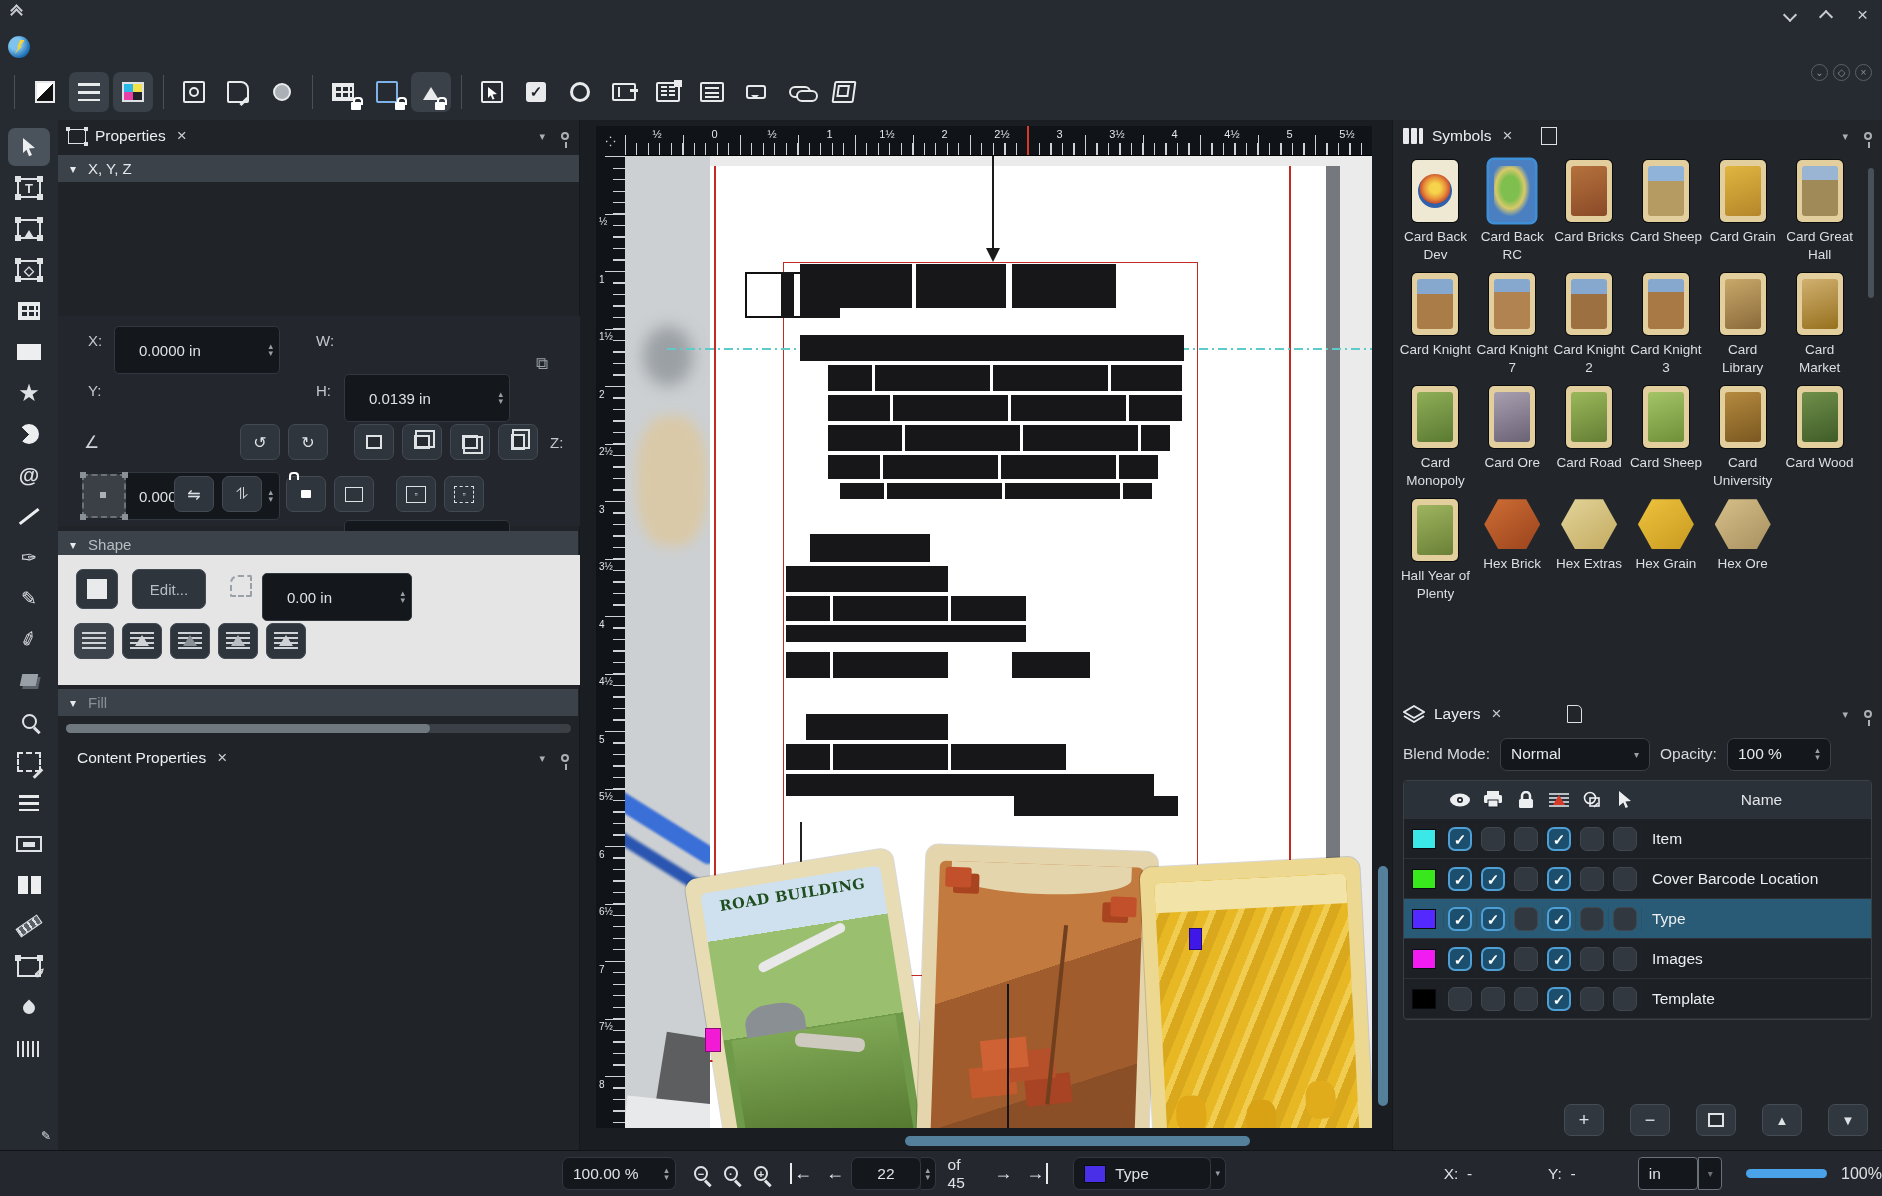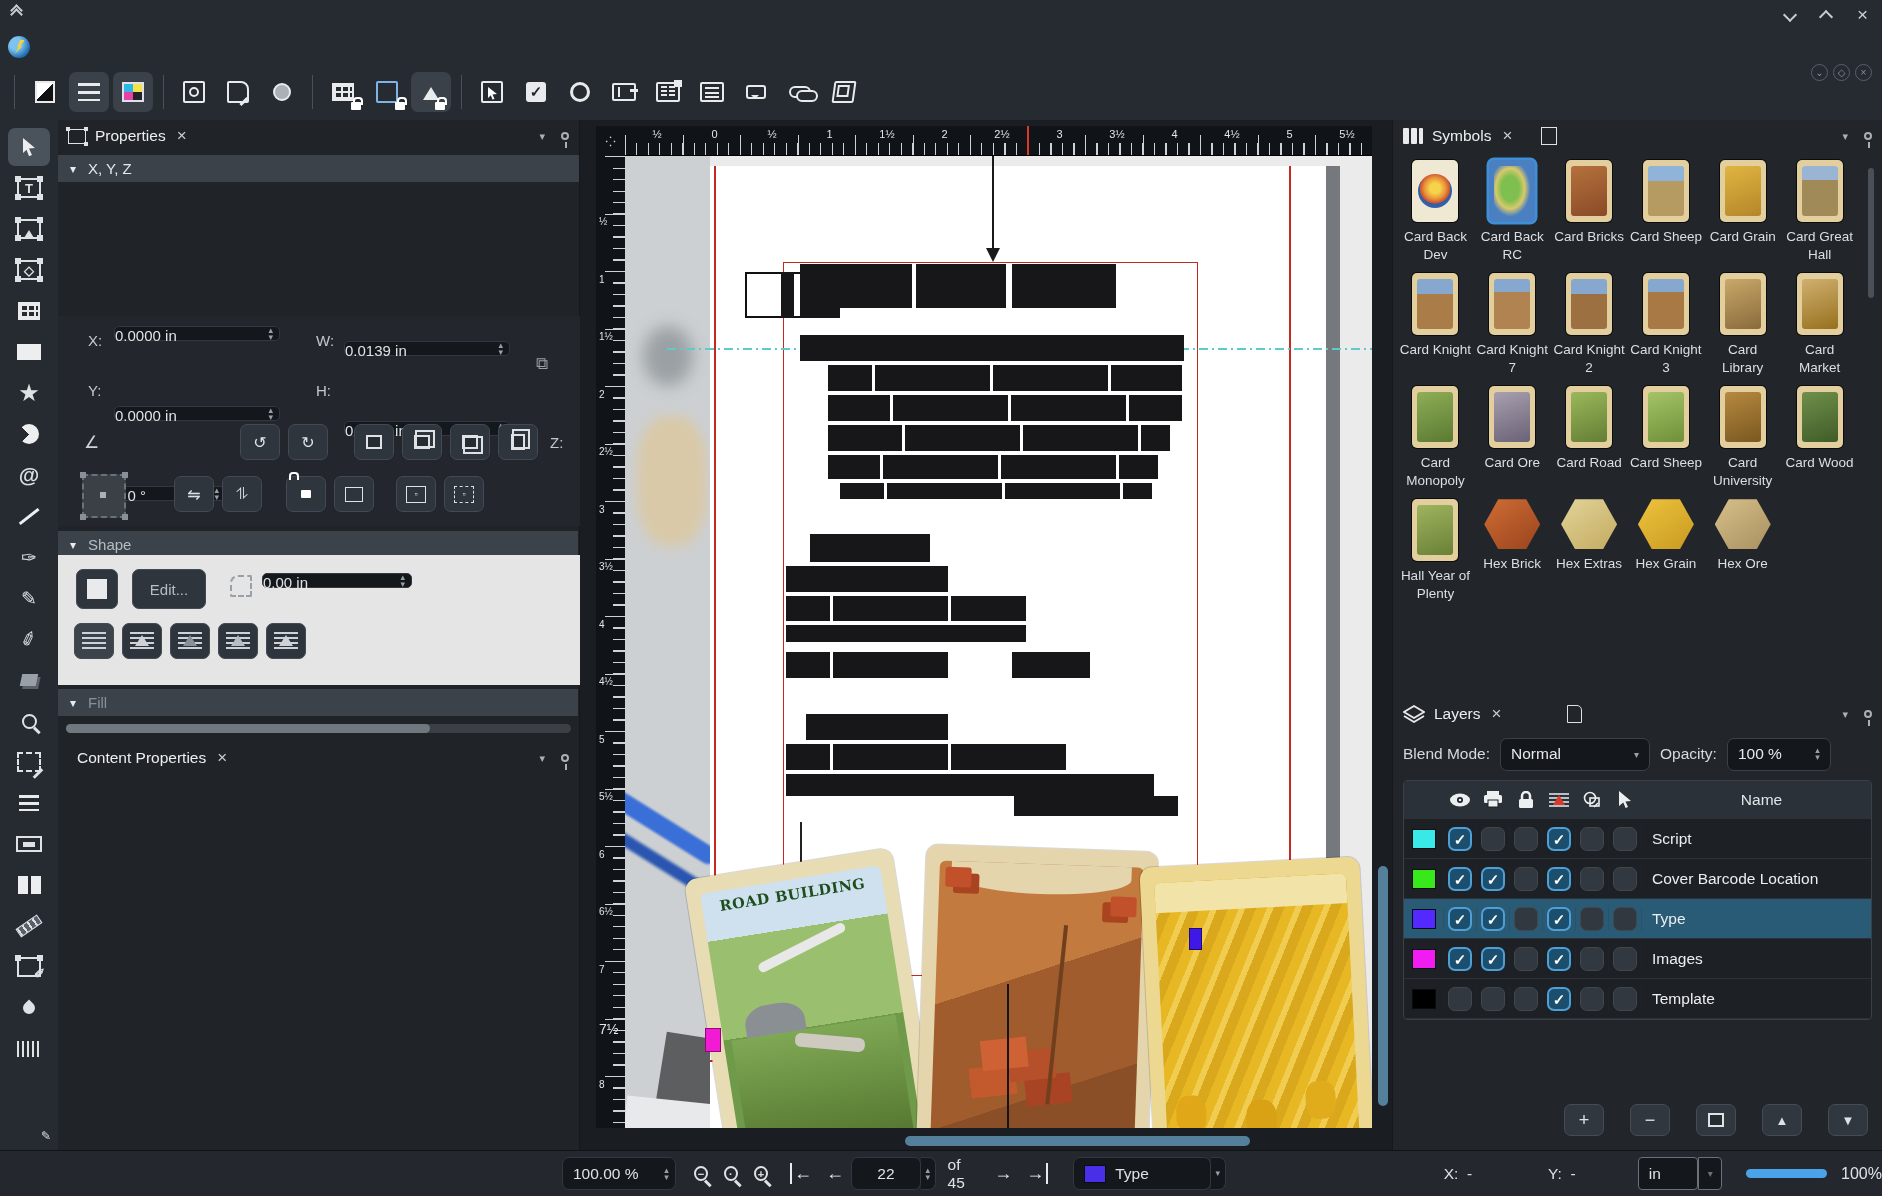--- a/index.html
+++ b/index.html
@@ -63,21 +63,21 @@
 
   
   #leftpanels { position:absolute; left:58px; top:120px; width:522px; bottom:46px; background:#202428; border-right:1px solid #15181c; }
   .phead { height:32px; display:flex; align-items:center; gap:9px; padding:0 10px; font-size:15.5px; color:#eceef0; }
   .phead .x { color:#c9ccd0; font-size:17px; margin-left:2px; }
   .phead-right { position:absolute; right:10px; display:flex; gap:16px; align-items:center; }
   .pin { width:8px; height:8px; border:2px solid #aab0b6; border-radius:50%; position:relative; }
   .pin:after { content:""; position:absolute; left:2px; top:8px; width:2px; height:6px; background:#aab0b6; }
   .secthead { height:27px; background:#3b424a; display:flex; align-items:center; gap:12px; padding:0 12px; font-size:15px; color:#b8bdc3; margin:3px 0 0 0; }
   .secthead .tri { color:#e8eaec; font-size:12px; }
-  .field { background:#14171b; border:1px solid #32383f; border-radius:5px; height:15px; display:flex; padding:0 0; font-size:15px; color:#dfe2e5; position:relative; }
+  .field { background:#14171b; border:1px solid #32383f; border-radius:5px; height:48px; display:flex; align-items:center; padding:0 24px; font-size:15px; color:#dfe2e5; position:relative; }
   .spin { position:absolute; right:6px; top:2px; bottom:2px; display:flex; flex-direction:column; justify-content:center; color:#9aa0a7; font-size:9px; line-height:7px; }
   .flabel { font-size:15px; color:#c3c8cd; }
   .sqbtn { background:#2f353d; border:1px solid #434a53; border-radius:7px; display:flex; align-items:center; justify-content:center; color:#dfe2e5; }
   .wrapbtn { width:40px; height:36px; }
   .wrap-ic { width:24px; height:18px; background:repeating-linear-gradient(#cfd3d7 0 2px, transparent 2px 5px); position:relative; }
   .wrap-ic .t { position:absolute; left:5px; top:3px; width:0; height:0; border:7px solid transparent; border-bottom:11px solid #cfd3d7; border-top:none; }
   #content-body { position:absolute; left:0; right:0; top:560px; bottom:0; background:#22262b; }
   #empty-msg { margin-top:230px; text-align:center; font-size:15.5px; color:#9aa0a7; }
   .hscroll { position:absolute; left:8px; right:8px; height:9px; border-radius:5px; background:#3a4046; }
   .hscroll .thumb { position:absolute; left:0; top:0; bottom:0; width:72%; border-radius:5px; background:#70787f; }
@@ -543,21 +543,21 @@
           <span class="rlabel" style="top: 290px; font-size: 10px;">2½</span>
           <span class="rlabel" style="top: 347.5px; font-size: 10px;">3</span>
           <span class="rlabel" style="top: 405px; font-size: 10px;">3½</span>
           <span class="rlabel" style="top: 462.5px; font-size: 10px;">4</span>
           <span class="rlabel" style="top: 520px; font-size: 10px;">4½</span>
           <span class="rlabel" style="top: 577.5px; font-size: 10px;">5</span>
           <span class="rlabel" style="top: 635px; font-size: 10px;">5½</span>
           <span class="rlabel" style="top: 692.5px; font-size: 10px;">6</span>
           <span class="rlabel" style="top: 750px; font-size: 10px;">6½</span>
           <span class="rlabel" style="top: 807.5px; font-size: 10px;">7</span>
-          <span class="rlabel" style="top: 865px; font-size: 14px;">7½</span>
+          <span class="rlabel" style="top: 865px; font-size: 10px;">7½</span>
           <span class="rlabel" style="top: 922.5px; font-size: 10px;">8</span>
         </div>
     </div>
 
     <div id="viewport">
 
       <div class="photo">
         <div class="abs" style="left:12px;top:260px;width:70px;height:130px;background:#d9c9a8;border-radius:40%;filter:blur(6px)"></div>
         <div class="abs" style="left:18px;top:170px;width:50px;height:60px;background:#9aa0a4;border-radius:50%;filter:blur(8px)"></div>
         <div class="abs" style="left:-30px;top:660px;width:130px;height:18px;background:#3a6fd8;transform:rotate(32deg);border-radius:8px;filter:blur(1px)"></div>
@@ -893,21 +893,21 @@
             </div>
             <div class="lcell">
               <span class="cb on">✓</span>
             </div>
             <div class="lcell">
               <span class="cb">✓</span>
             </div>
             <div class="lcell">
               <span class="cb">✓</span>
             </div>
-            <div class="lname">Script</div>
+            <div class="lname">Item</div>
           </div>
           <div class="lrow">
             <div class="lcell first">
               <span class="swatch" style="background:#39e81c"></span>
             </div>
             <div class="lcell">
               <span class="cb on">✓</span>
             </div>
             <div class="lcell">
               <span class="cb on">✓</span>

